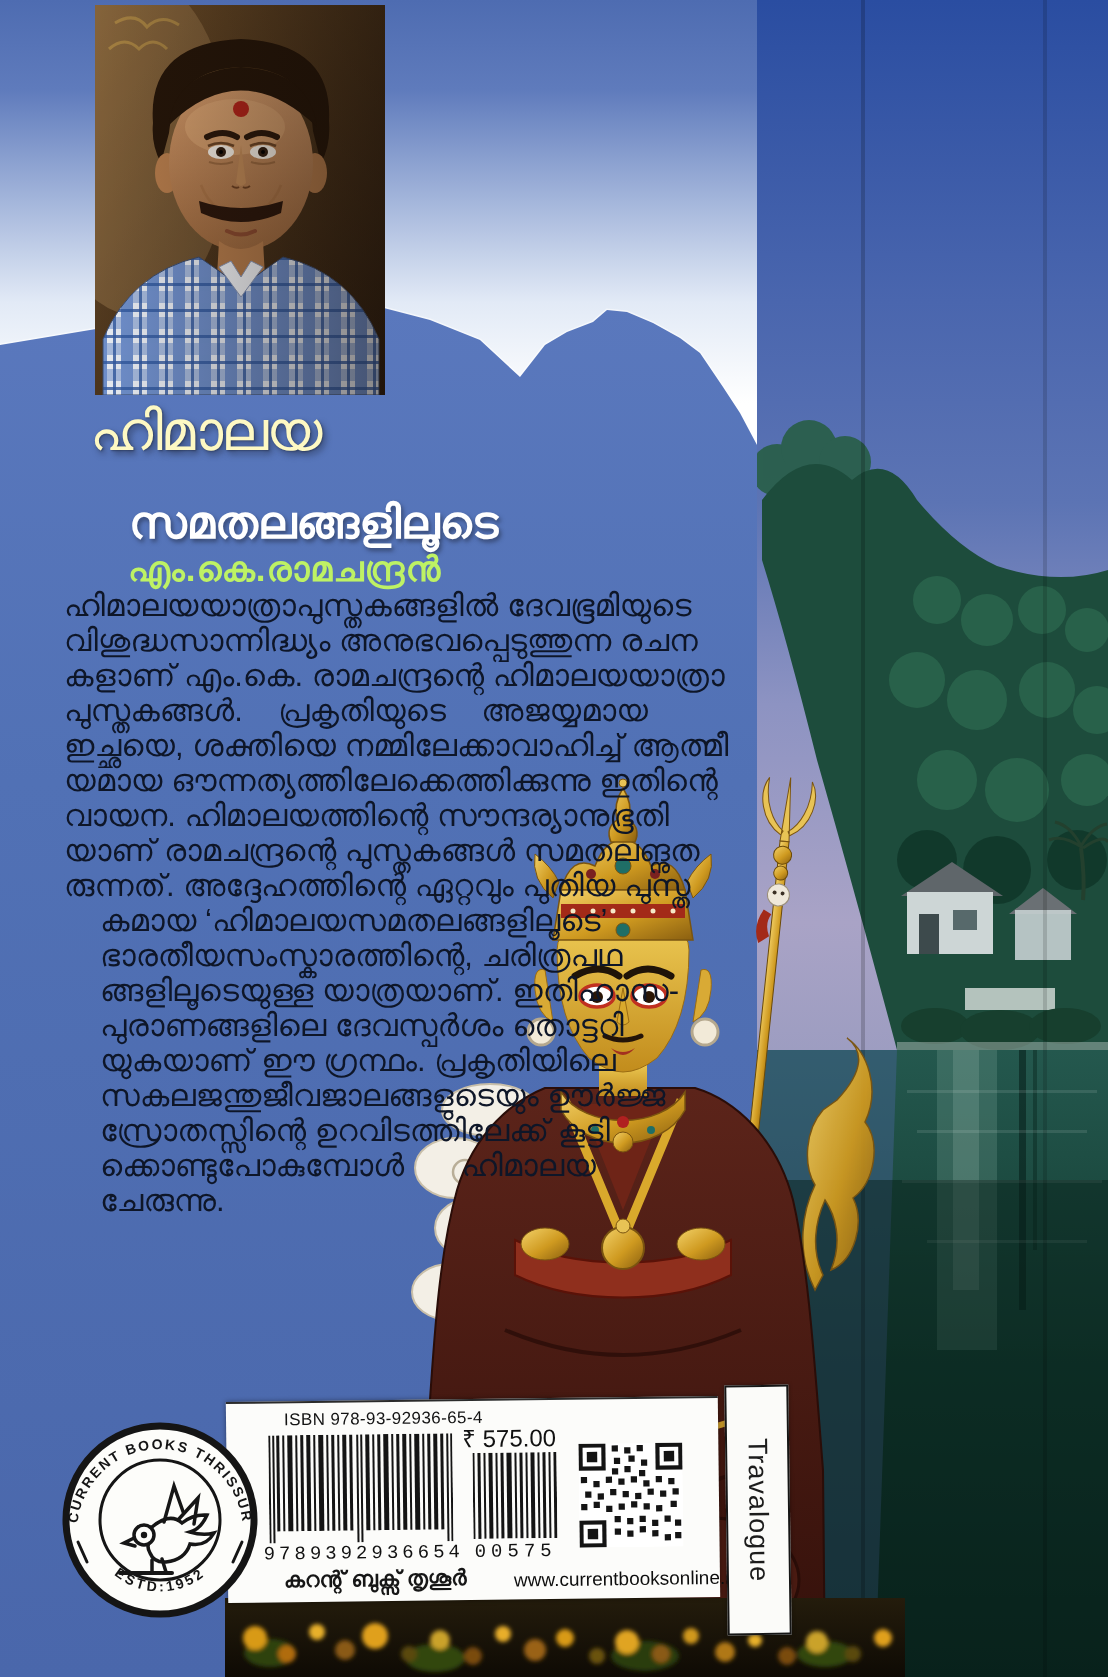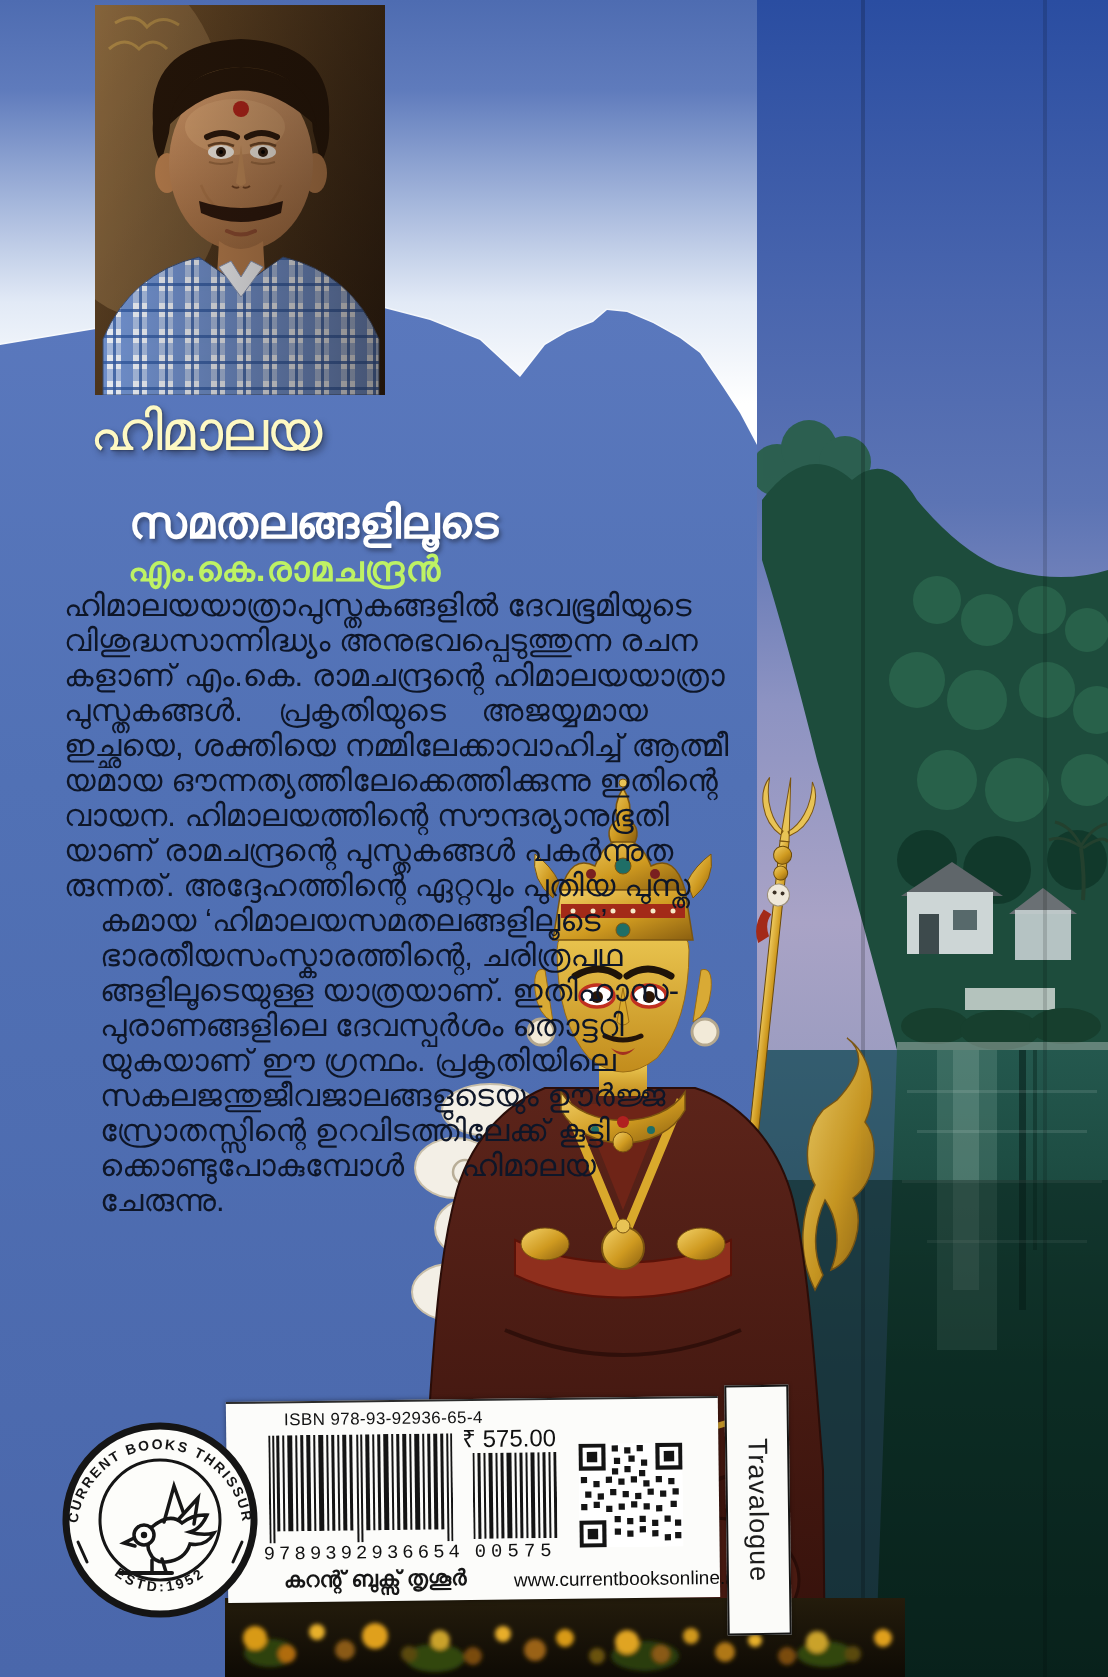--- a/index.html
+++ b/index.html
@@ -397,21 +397,21 @@
   <div class="abs author">എം.കെ.രാമചന്ദ്രൻ</div>
 
   <div class="abs blurb">
     <div class="bl">ഹിമാലയയാത്രാപുസ്തകങ്ങളിൽ ദേവഭൂമിയുടെ</div>
     <div class="bl">വിശുദ്ധസാന്നിദ്ധ്യം അനുഭവപ്പെടുത്തുന്ന രചന</div>
     <div class="bl">കളാണ് എം.കെ. രാമചന്ദ്രന്റെ ഹിമാലയയാത്രാ</div>
     <div class="bl">പുസ്തകങ്ങൾ. പ്രകൃതിയുടെ അജയ്യമായ</div>
     <div class="bl">ഇച്ഛയെ, ശക്തിയെ നമ്മിലേക്കാവാഹിച്ച് ആത്മീ</div>
     <div class="bl">യമായ ഔന്നത്യത്തിലേക്കെത്തിക്കുന്നു ഇതിന്റെ</div>
     <div class="bl">വായന. ഹിമാലയത്തിന്റെ സൗന്ദര്യാനുഭൂതി</div>
-    <div class="bl">യാണ് രാമചന്ദ്രന്റെ പുസ്തകങ്ങൾ പകർന്നുത</div>
+    <div class="bl">യാണ് രാമചന്ദ്രന്റെ പുസ്തകങ്ങൾ സമതലങ്നുത</div>
     <div class="bl">രുന്നത്. അദ്ദേഹത്തിന്റെ ഏറ്റവും പുതിയ പുസ്ത</div>
     <div class="bl">കമായ ‘ഹിമാലയസമതലങ്ങളിലൂടെ’</div>
     <div class="bl">ഭാരതീയസംസ്കാരത്തിന്റെ, ചരിത്രപഥ</div>
     <div class="bl">ങ്ങളിലൂടെയുള്ള യാത്രയാണ്. ഇതിഹാസ-</div>
     <div class="bl">പുരാണങ്ങളിലെ ദേവസ്പർശം തൊട്ടറി</div>
     <div class="bl">യുകയാണ് ഈ ഗ്രന്ഥം. പ്രകൃതിയിലെ</div>
     <div class="bl">സകലജന്തുജീവജാലങ്ങളുടെയും ഊർജ്ജ</div>
     <div class="bl">സ്രോതസ്സിന്റെ ഉറവിടത്തിലേക്ക് കൂട്ടി</div>
     <div class="bl">ക്കൊണ്ടുപോകുമ്പോൾ ഹിമാലയ</div>
     <div class="bl">ചേരുന്നു.</div>

